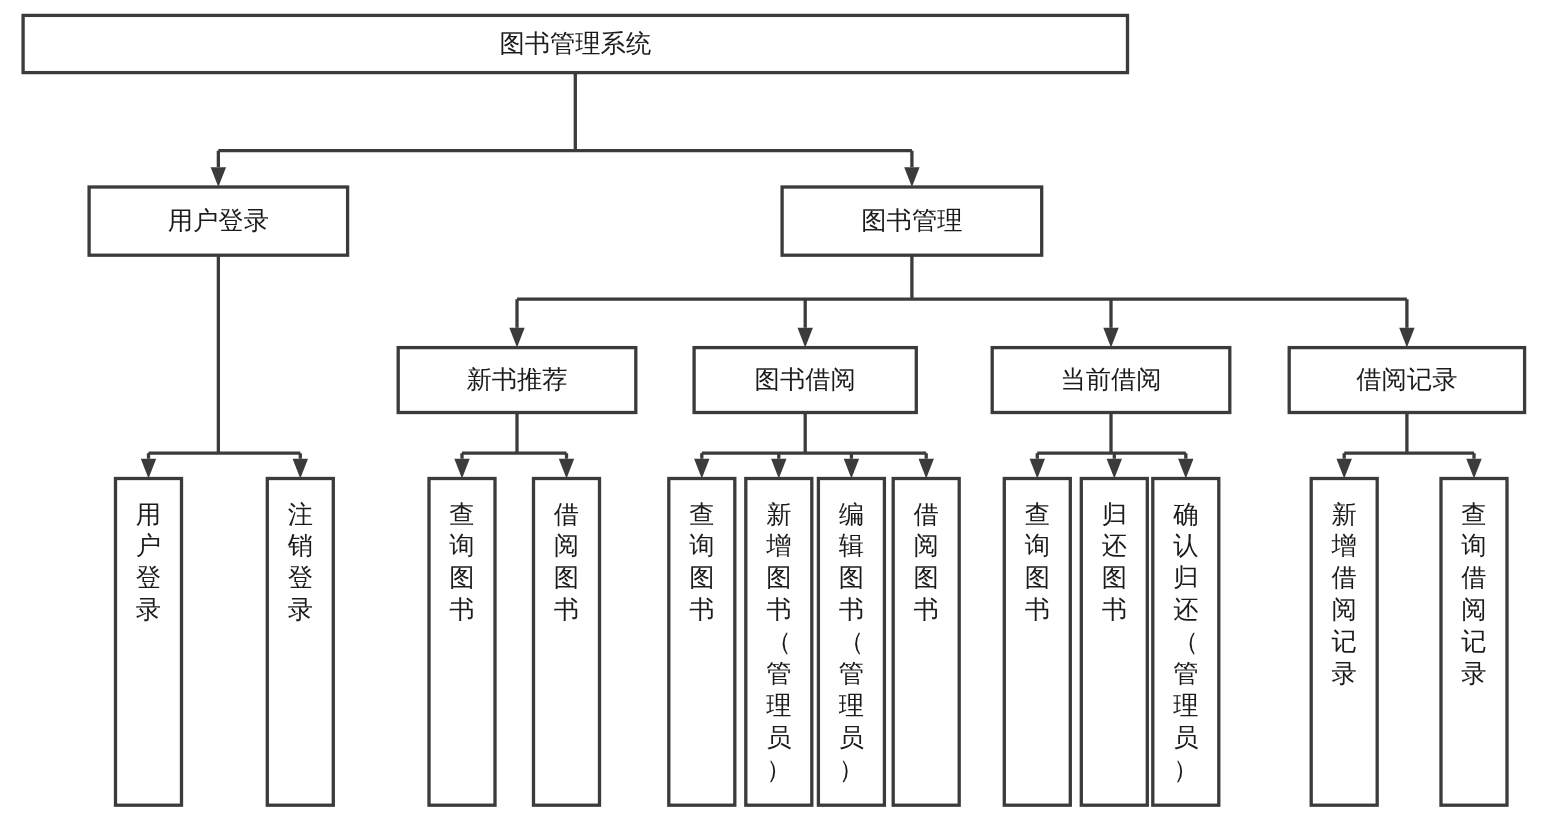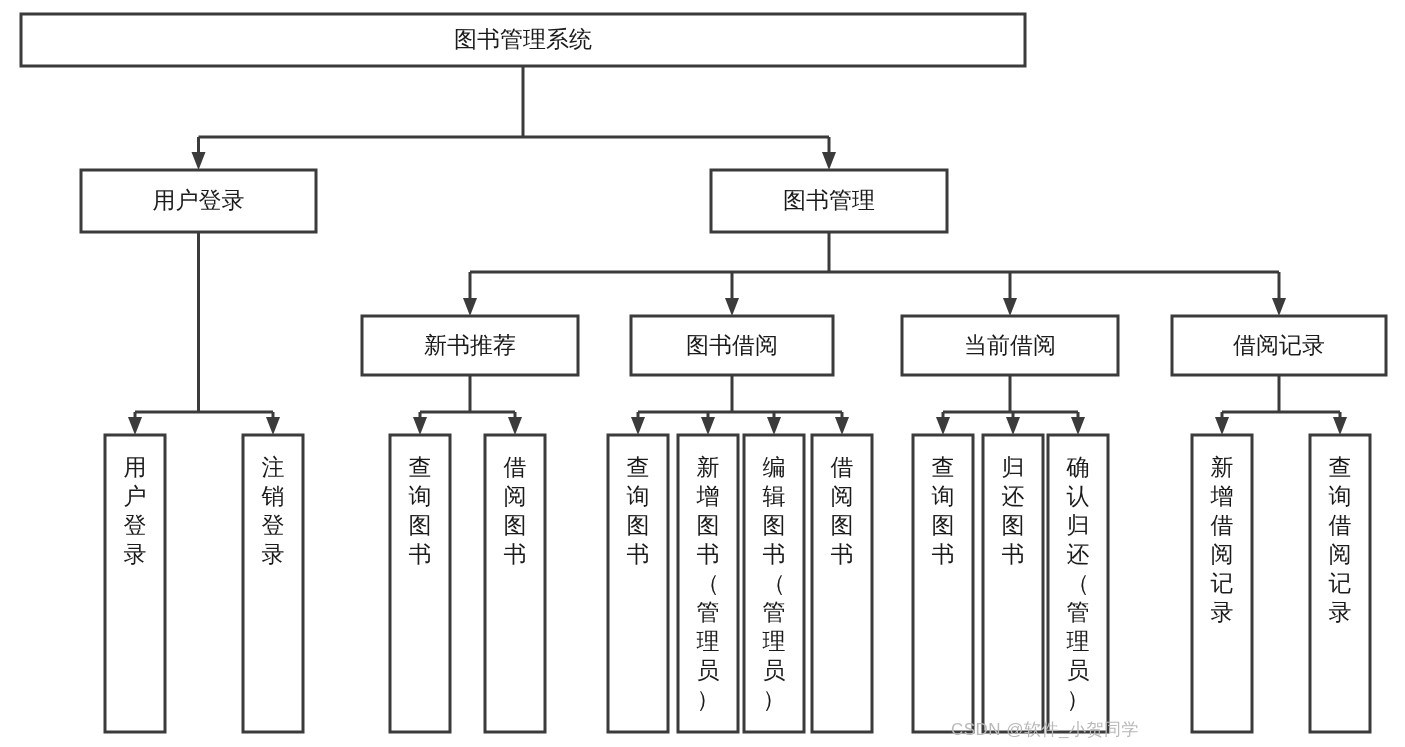--- a/index.html
+++ b/index.html
@@ -200,14 +200,13 @@
         <g>
           <rect x="1192" y="435" width="60" height="297" class="node-box leaf"></rect>
           <text x="1222" y="469" class="node-label" text-anchor="middle"><tspan x="1222" dy="0">新</tspan><tspan x="1222" dy="29">增</tspan><tspan x="1222" dy="29">借</tspan><tspan x="1222" dy="29">阅</tspan><tspan x="1222" dy="29">记</tspan><tspan x="1222" dy="29">录</tspan></text>
         </g>
         <g>
           <rect x="1310" y="435" width="60" height="297" class="node-box leaf"></rect>
           <text x="1340" y="469" class="node-label" text-anchor="middle"><tspan x="1340" dy="0">查</tspan><tspan x="1340" dy="29">询</tspan><tspan x="1340" dy="29">借</tspan><tspan x="1340" dy="29">阅</tspan><tspan x="1340" dy="29">记</tspan><tspan x="1340" dy="29">录</tspan></text>
         </g>
       </g>
   </svg>
-  <div class="watermark">CSDN @软件_小贺同学</div>
 </div>
 
 </body></html>

